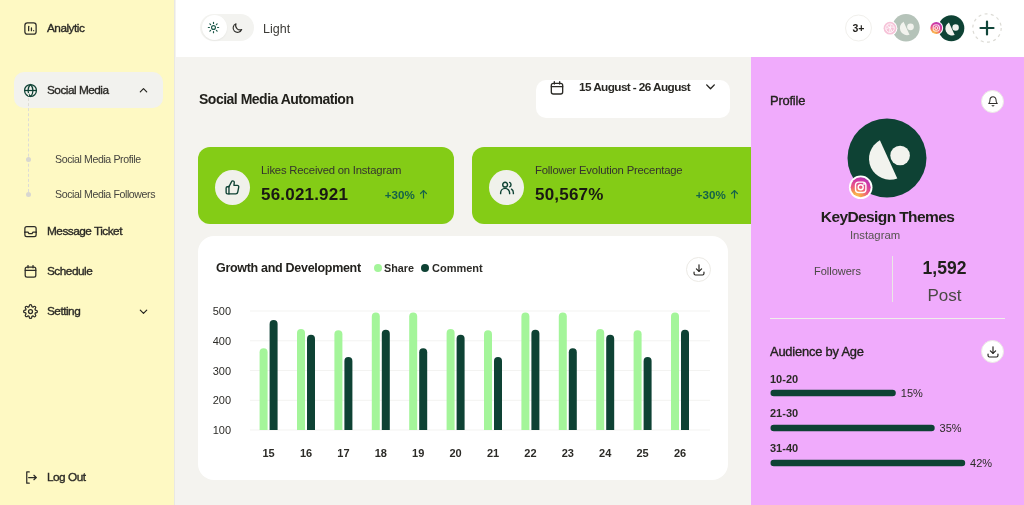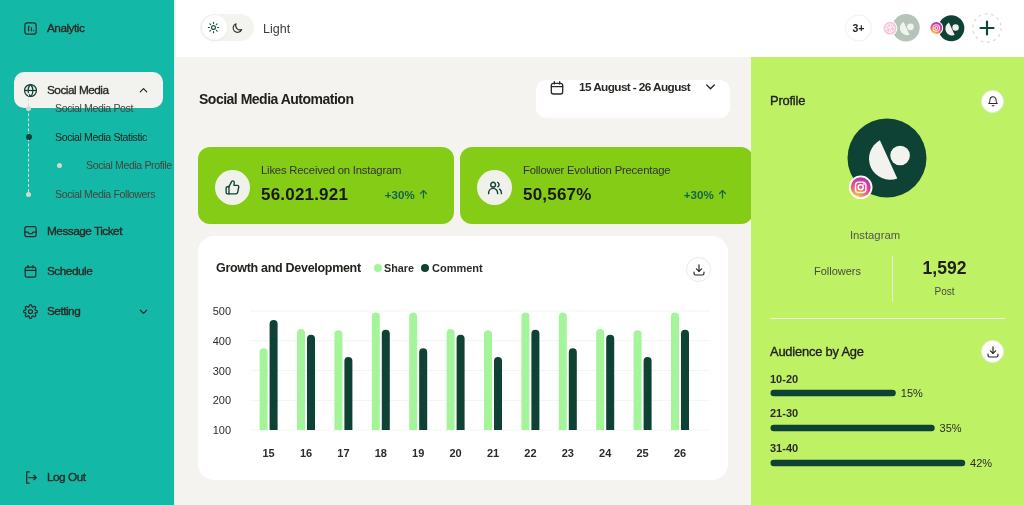--- a/index.html
+++ b/index.html
@@ -1,19 +1,19 @@
 <!DOCTYPE html>
 <html><head>
 <meta charset="utf-8">
 <style>
 * { margin:0; padding:0; box-sizing:border-box; }
 html,body { width:1024px; height:505px; overflow:hidden; font-family:"Liberation Sans", sans-serif; background:#f4f3ef; }
 .app { position:relative; width:1024px; height:505px; }
 
-.sidebar { position:absolute; left:0; top:0; width:175px; height:505px; background:#14b8a6; border-right:1px solid #e9e8e3; z-index:3; }
+.sidebar { position:absolute; left:0; top:0; width:175px; height:505px; background:#fef9c3; border-right:1px solid #e9e8e3; z-index:3; }
 .nav-item { position:absolute; left:14px; width:149px; height:36px; display:flex; align-items:center; }
 .nav-item .ic { width:15px; height:15px; margin-left:9px; flex:0 0 auto; }
 .nav-item .lbl { margin-left:9px; font-size:11.8px; color:#2b2a26; letter-spacing:-0.5px; -webkit-text-stroke:0.35px #2b2a26; }
 .nav-item .chev { position:absolute; right:14px; width:11px; height:11px; }
 .active-pill { background:#f2f2ee; border-radius:10px; }
 .sub-item { position:absolute; left:0; width:175px; height:28px; }
 .sub-item .dot { position:absolute; left:26px; top:50%; margin-top:-2.5px; width:5px; height:5px; border-radius:50%; background:#d8d7d1; }
 .sub-item .dot.on { background:#0e4234; width:6px; height:6px; margin-top:-3px; left:25.5px; }
 .sub-item .slbl { position:absolute; left:55px; top:50%; transform:translateY(-50%); font-size:10.6px; color:#45443f; letter-spacing:-0.4px; white-space:nowrap; }
 .sub-item .slbl.on { color:#24231f; }
@@ -27,21 +27,21 @@
 .content { position:absolute; left:176px; top:57px; width:575px; height:448px; background:#f4f3ef; }
 h1.title { position:absolute; left:23px; top:34px; font-size:14px; color:#21201c; letter-spacing:-0.5px; }
 .datepick { position:absolute; left:360px; top:23px; width:194px; height:38px; background:#fff; border-radius:10px; display:flex; }
 .statcard { position:absolute; top:90px; height:77px; background:#84cc16; border-radius:12px; }
 .statcard .iconcirc { position:absolute; left:17px; top:23px; width:35px; height:35px; border-radius:50%; background:#f0f1eb; display:flex; align-items:center; justify-content:center; }
 .statcard .t1 { position:absolute; left:63px; top:17px; font-size:11.3px; letter-spacing:-0.2px; color:#34332e; white-space:nowrap; }
 .statcard .t2 { position:absolute; left:63px; top:38px; font-size:17px; font-weight:bold; color:#191813; letter-spacing:0.2px; }
 .statcard .t3 { position:absolute; right:25px; top:41px; font-size:11.6px; font-weight:bold; color:#15634a; }
 .chartcard { position:absolute; left:22px; top:179px; width:530px; height:244px; background:#fff; border-radius:16px; }
 
-.rpanel { position:absolute; left:751px; top:57px; width:273px; height:448px; background:#bef264; }
+.rpanel { position:absolute; left:751px; top:57px; width:273px; height:448px; background:#f0abfc; }
 .rpanel .ptitle { position:absolute; left:19px; font-size:12.9px; color:#23221e; letter-spacing:-0.2px; -webkit-text-stroke:0.35px #23221e; }
 .iconbtn { position:absolute; width:23px; height:23px; border-radius:50%; border:1px solid #eceae5; display:flex; align-items:center; justify-content:center; background:#fff; }
 </style>
 </head>
 <body>
 <div class="app">
 <svg width="0" height="0" style="position:absolute;">
   <defs>
     <g id="kdlogo">
       <path d="M-7.1 -17.7 A21 21 0 0 0 10.3 20.4 Z" fill="#f2f3ee"></path>
@@ -72,29 +72,21 @@
           <circle cx="12" cy="12" r="9.5"></circle>
           <path d="M2.5 12h19"></path>
           <path d="M12 2.5c2.7 2.6 4 6 4 9.5s-1.3 6.9-4 9.5c-2.7-2.6-4-6-4-9.5s1.3-6.9 4-9.5z"></path>
         </svg>
       <span class="lbl">Social Media</span>
       <svg class="chev" viewBox="0 0 24 24" fill="none" stroke="#23221e" stroke-width="2.6" stroke-linecap="round" stroke-linejoin="round">
           <path d="M5 15l7-7 7 7"></path>
         </svg>
     </div>
     <div class="dash-line" style="top:93px; height:99px;"></div>
-    <div class="sub-item" style="top:94px;">
-        <span class="dot"></span>
-        <span class="slbl">Social Media Post</span>
-      </div>
-    <div class="sub-item" style="top:123px;">
-        <span class="dot on"></span>
-        <span class="slbl on">Social Media Statistic</span>
-      </div>
-    <div class="sub-item" style="top:151px;margin-left:31px;">
+    <div class="sub-item" style="top:145px;">
         <span class="dot"></span>
         <span class="slbl">Social Media Profile</span>
       </div>
     <div class="sub-item" style="top:180px;">
         <span class="dot"></span>
         <span class="slbl">Social Media Followers</span>
       </div>
     <div class="nav-item" style="top:213px;">
       <svg class="ic" viewBox="0 0 24 24" fill="none" stroke="#2d2c28" stroke-width="2" stroke-linecap="round" stroke-linejoin="round">
           <path d="M3 13v4a3 3 0 0 0 3 3h12a3 3 0 0 0 3-3v-4"></path>
@@ -192,21 +184,21 @@
             <path d="M7 11l3.5-7a2.2 2.2 0 0 1 2.1-1.3c1.2 0 2 1 1.9 2.2L14 9h4.8a2 2 0 0 1 2 2.4l-1.4 7.2a2.8 2.8 0 0 1-2.8 2.4H4.8A1.8 1.8 0 0 1 3 19.2v-6.4A1.8 1.8 0 0 1 4.8 11z"></path>
           </svg>
       </div>
       <div class="t1">Likes Received on Instagram</div>
       <div class="t2">56.021.921</div>
       <div class="t3"><span style="display:inline-flex;align-items:center;">+30%&nbsp;<svg width="11" height="12" viewBox="0 0 24 24" fill="none" stroke="#15634a" stroke-width="2.6" stroke-linecap="round" stroke-linejoin="round" style="margin-bottom:1px;">
               <path d="M12 20.5V4.5"></path>
               <path d="M5.5 11L12 4.5 18.5 11"></path>
             </svg></span></div>
     </div>
-    <div class="statcard" style="left:284px; width:293px;">
+    <div class="statcard" style="left:296px; width:293px;">
       <div class="iconcirc">
         <svg width="18" height="18" viewBox="0 0 24 24" fill="none" stroke="#0e4234" stroke-width="1.9" stroke-linecap="round" stroke-linejoin="round">
             <circle cx="9.5" cy="7.5" r="3.2"></circle>
             <path d="M3.5 19.5v-1a6 6 0 0 1 12 0v1"></path>
             <path d="M15.5 4.6a3.2 3.2 0 0 1 0 5.8"></path>
             <path d="M18 13.6a6 6 0 0 1 2.5 4.9v1"></path>
           </svg>
       </div>
       <div class="t1">Follower Evolution Precentage</div>
       <div class="t2">50,567%</div>
@@ -301,28 +293,29 @@
       <circle cx="44" cy="44" r="39.5" fill="#0e4234"></circle>
       <use href="#kdlogo" transform="translate(44 44)"></use>
       <circle cx="17.7" cy="73.3" r="11.8" fill="#fff"></circle>
       <circle cx="17.7" cy="73.3" r="10" fill="url(#iggrad)"></circle>
       <g stroke="#fff" stroke-width="1.4" fill="none">
         <rect x="12.5" y="68.1" width="10.4" height="10.4" rx="3.2"></rect>
         <circle cx="17.7" cy="73.3" r="2.5"></circle>
       </g>
       <circle cx="21" cy="70" r="0.9" fill="#fff"></circle>
     </svg>
+    <div style="position:absolute; left:0; top:151px; width:273px; text-align:center; font-size:15.5px; letter-spacing:-0.6px; font-weight:bold; color:#21201c;">KeyDesign Themes</div>
     <div style="position:absolute; left:0; top:172px; width:248px; text-align:center; font-size:11.3px; color:#55534e;">Instagram</div>
     <div style="position:absolute; left:18px; top:201px; width:137px; text-align:center;">
       <div style="font-size:11px; color:#4a4944; margin-top:7px;">Followers</div>
     </div>
     <div style="position:absolute; left:141px; top:199px; width:1px; height:46px; background:#e9e8e3;"></div>
     <div style="position:absolute; left:125px; top:201px; width:137px; text-align:center;">
       <div style="font-size:17.5px; font-weight:bold; color:#21201c;">1,592</div>
-      <div style="font-size:10px; color:#4a4944; margin-top:7px;">Post</div>
+      <div style="font-size:17px; color:#4a4944; margin-top:7px;">Post</div>
     </div>
     <div style="position:absolute; left:19px; top:261px; width:235px; height:1px; background:#efeeea;"></div>
     <div class="ptitle" style="top:287px;">Audience by Age</div>
     <div class="iconbtn" style="right:20px; top:283px;">
       <svg width="14" height="14" viewBox="0 0 24 24" fill="none" stroke="#23221e" stroke-width="2" stroke-linecap="round" stroke-linejoin="round">
           <path d="M12 3v11"></path>
           <path d="M7.5 10L12 14.5 16.5 10"></path>
           <path d="M3.5 15.5V18a2.5 2.5 0 0 0 2.5 2.5h12a2.5 2.5 0 0 0 2.5-2.5v-2.5"></path>
         </svg>
     </div>

